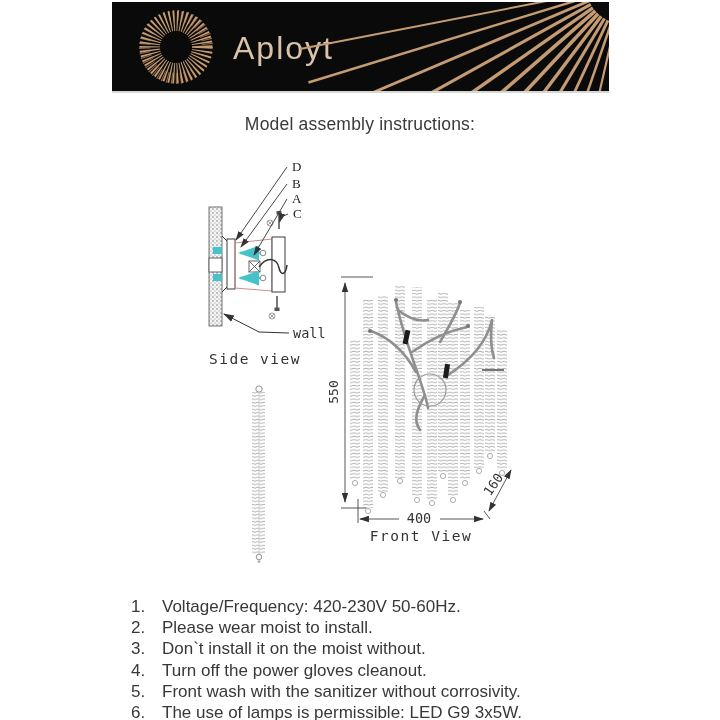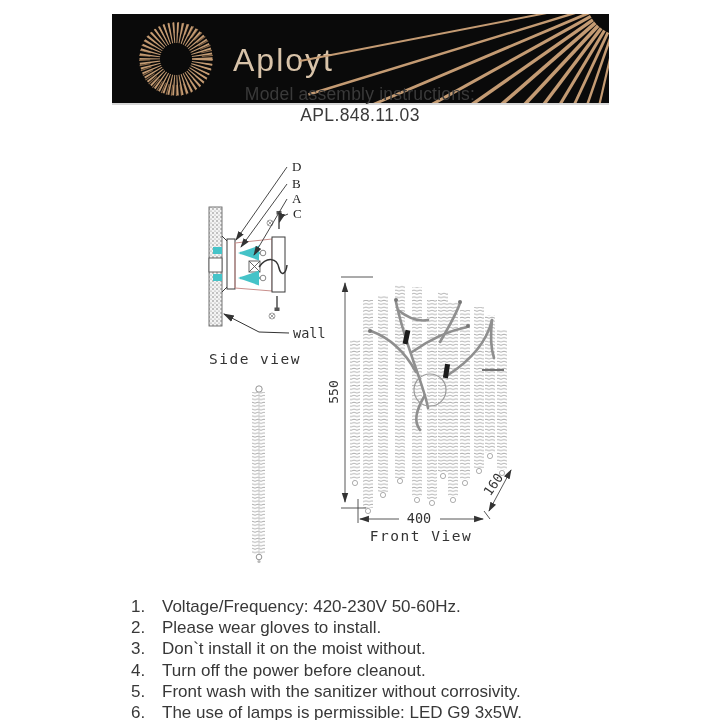--- a/index.html
+++ b/index.html
@@ -1,25 +1,25 @@
 <!DOCTYPE html>
 <html><head>
 <meta charset="utf-8">
 <style>
   html,body{margin:0;padding:0;width:720px;height:720px;background:#ffffff;overflow:hidden;
             font-family:"Liberation Sans",sans-serif;}
   .page{position:relative;width:720px;height:720px;background:#fff;}
 
   
-  .banner{position:absolute;left:112px;top:14px;width:497px;height:89px;background:#0a0a0a;
+  .banner{position:absolute;left:112px;top:2px;width:497px;height:89px;background:#0a0a0a;
           border-bottom:2px solid #d6d6d6;overflow:hidden;}
   .banner svg{display:block;}
 
   
-  .title{position:absolute;left:0;top:84px;width:720px;text-align:center;color:#3a3a3a;}
+  .title{position:absolute;left:0;top:114px;width:720px;text-align:center;color:#3a3a3a;}
   .title .l1{font-size:17.5px;line-height:21px;font-weight:500;letter-spacing:.2px;}
   .title .l2{font-size:17.5px;line-height:21px;font-weight:500;letter-spacing:.4px;}
 
   
   .diagram{position:absolute;left:150px;top:148px;width:430px;height:448px;}
   .cadtext{font-family:"DejaVu Sans Mono","Liberation Mono",monospace;fill:#333;}
   .partlabel{font-family:"Liberation Serif",serif;font-size:13px;fill:#222;}
 
   
   .instructions{position:absolute;left:131px;top:596px;width:560px;color:#383838;}
@@ -57,21 +57,20 @@
         <line x1="38" y1="0" x2="330" y2="0" transform="rotate(151)" stroke-width="3.1"></line>
         <line x1="38" y1="0" x2="330" y2="0" transform="rotate(157)" stroke-width="2.8"></line>
         <line x1="38" y1="0" x2="330" y2="0" transform="rotate(163)" stroke-width="2.4"></line>
         <line x1="38" y1="0" x2="330" y2="0" transform="rotate(169)" stroke-width="2"></line>
       </g>
     </svg>
   </div>
 
   <div class="title">
     <div class="l1">Model assembly instructions:</div>
-    <div class="l2">APL.848.11.03</div>
   </div>
 
   <svg class="diagram" viewBox="150 148 430 448">
     <defs>
       <pattern id="stipple" width="4" height="4" patternUnits="userSpaceOnUse">
         <rect width="4" height="4" fill="#f4f4f4"></rect>
         <circle cx="1" cy="1" r="0.7" fill="#666"></circle>
         <circle cx="3" cy="3" r="0.6" fill="#888"></circle>
       </pattern>
       <pattern id="tex" width="6" height="3.4" patternUnits="userSpaceOnUse">
@@ -220,29 +219,29 @@
     </g>
   </svg>
 
   <div class="instructions">
     <div class="item">
       <span class="num">1.</span>
       <span class="txt">Voltage/Frequency: 420-230V 50-60Hz.</span>
     </div>
     <div class="item">
       <span class="num">2.</span>
-      <span class="txt">Please wear gloves to install.</span>
+      <span class="txt">Please wear moist to install.</span>
     </div>
     <div class="item">
       <span class="num">3.</span>
       <span class="txt">Don`t install it on the moist without.</span>
     </div>
     <div class="item">
       <span class="num">4.</span>
-      <span class="txt">Turn off the power before cleanout.</span>
+      <span class="txt">Turn off the power gloves cleanout.</span>
     </div>
     <div class="item">
       <span class="num">5.</span>
       <span class="txt">Front wash with the sanitizer without corrosivity.</span>
     </div>
     <div class="item">
       <span class="num">6.</span>
       <span class="txt">The use of lamps is permissible: LED G9 3x5W.</span>
     </div>
   </div>

